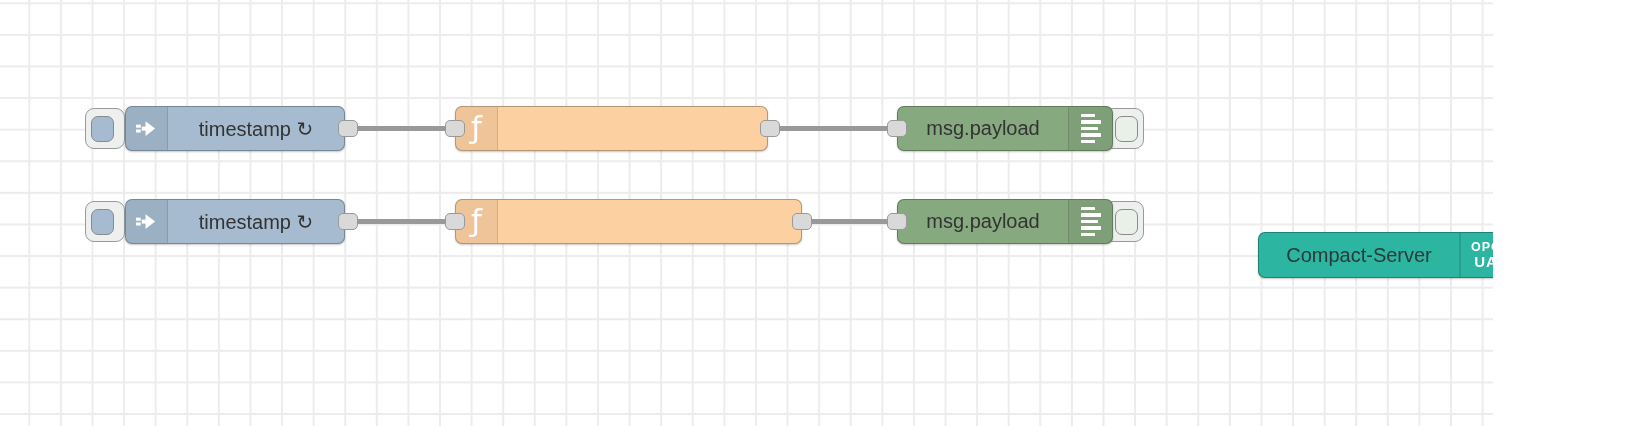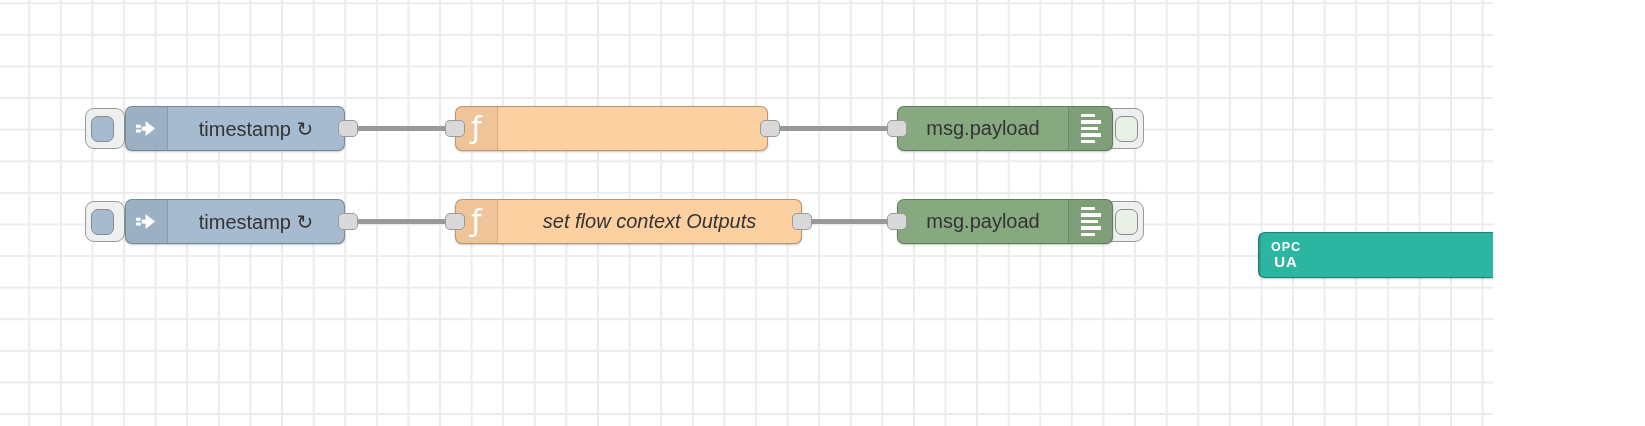--- a/index.html
+++ b/index.html
@@ -146,21 +146,20 @@
       </svg>
     </div>
     <div class="label">timestamp ↻</div>
   </div>
   <div class="port" style="left:338px;top:213px;"></div>
 
   <div class="node fn" style="left:455px;top:199px;width:347px;">
     <div class="icon-region left">
       <span class="fn-glyph">ƒ</span>
     </div>
-    <div class="label">set flow context Outputs</div>
   </div>
   <div class="port" style="left:445px;top:213px;"></div>
   <div class="port" style="left:792px;top:213px;"></div>
 
   <div class="side-btn debug-btn" style="left:1104px;top:201px;">
     <div class="inner"></div>
   </div>
   <div class="node debug" style="left:897px;top:199px;width:216px;">
     <div class="label">msg.payload</div>
     <div class="icon-region right">
@@ -169,19 +168,20 @@
         <span style="width:20px;"></span>
         <span style="width:17px;"></span>
         <span style="width:20px;"></span>
         <span style="width:14px;"></span>
       </div>
     </div>
   </div>
   <div class="port" style="left:887px;top:213px;"></div>
 
   <div class="server" style="left:1258px;top:232px;width:254px;">
+    <div class="label">Compact-Server</div>
     <div class="badge">
       <span class="l1">OPC</span>
       <span class="l2">UA</span>
     </div>
   </div>
 
 </div>
 
 </body></html>

